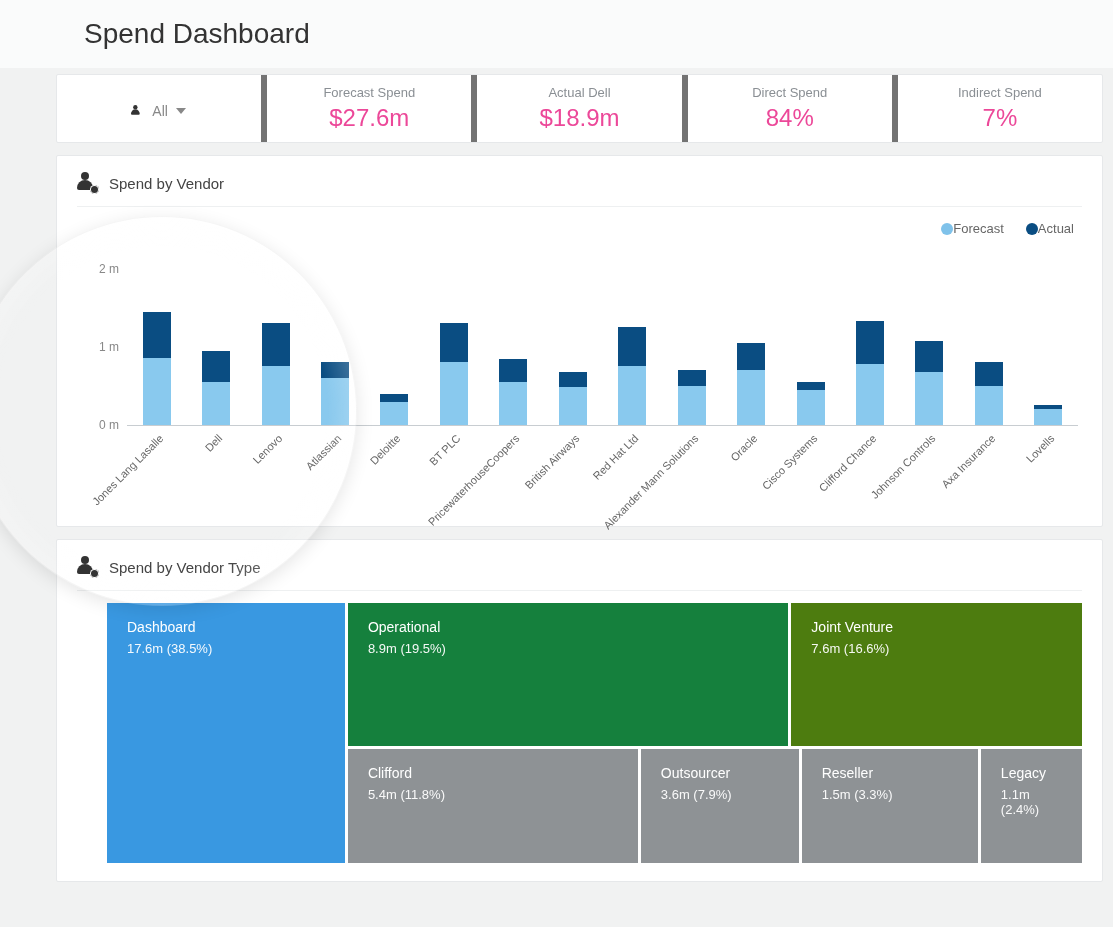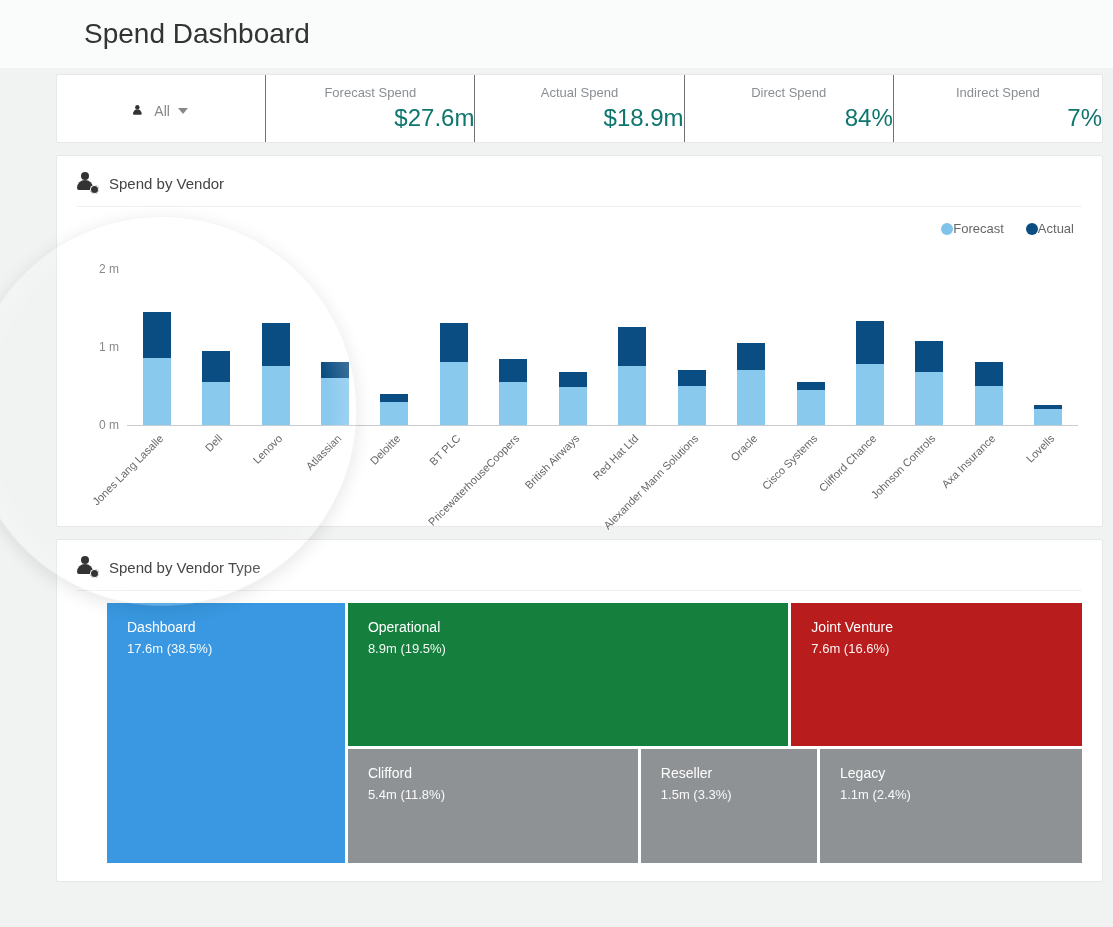--- a/index.html
+++ b/index.html
@@ -23,21 +23,21 @@
     border: 1px solid #e6e8ea;
     border-radius: 2px;
     margin-bottom: 12px;
     padding: 12px 20px;
   }
 
   
   .kpi-row { display: flex; padding: 0; }
   .kpi-cell {
     flex: 1;
-    border-right: 1px solid #737373;
+    border-right: 6px solid #737373;
     padding: 10px 0;
     text-align: center;
     position: relative;
   }
   .kpi-cell:last-child { border-right: none; }
   .kpi-selector {
     display: inline-flex;
     align-items: center;
     gap: 8px;
     color: #888;
@@ -45,21 +45,21 @@
     margin-top: 18px;
     cursor: pointer;
   }
   .selector-caret {
     border-left: 5px solid transparent;
     border-right: 5px solid transparent;
     border-top: 6px solid #888;
   }
   .kpi-label { color: #8a8f94; font-size: 13px; margin-bottom: 4px; }
   .kpi-value { font-size: 24px; font-weight: 500; }
-  .kpi-blue { color: #0f766e; text-align: right; }
+  .kpi-blue { color: #ec4899; }
 
   
   .section-header {
     display: flex; align-items: center; gap: 10px;
     padding: 4px 0 12px 0;
     border-bottom: 1px solid #eef0f1;
     color: #444; font-size: 15px;
   }
   .icon-vendor { width: 22px; height: 22px; position: relative; }
   .icon-vendor .head { position: absolute; top: 0; left: 4px; width: 8px; height: 8px; background:#333; border-radius:50%; }
@@ -126,21 +126,21 @@
         </span>
         <span>All</span>
         <span class="selector-caret"></span>
       </div>
     </div>
     <div class="kpi-cell">
       <div class="kpi-label">Forecast Spend</div>
       <div class="kpi-value kpi-blue">$27.6m</div>
     </div>
     <div class="kpi-cell">
-      <div class="kpi-label">Actual Spend</div>
+      <div class="kpi-label">Actual Dell</div>
       <div class="kpi-value kpi-blue">$18.9m</div>
     </div>
     <div class="kpi-cell">
       <div class="kpi-label">Direct Spend</div>
       <div class="kpi-value kpi-blue">84%</div>
     </div>
     <div class="kpi-cell">
       <div class="kpi-label">Indirect Spend</div>
       <div class="kpi-value kpi-blue">7%</div>
     </div>
@@ -351,30 +351,34 @@
             <div class="tm-val">17.6m (38.5%)</div>
           </div>
         </div>
 
         <div class="tm-col" style="flex:1;">
           <div class="tm-row" style="flex:0 0 55%;">
             <div class="tm-cell" style="flex:0 0 60%; background:#15803d;">
               <div class="tm-name">Operational</div>
               <div class="tm-val">8.9m (19.5%)</div>
             </div>
-            <div class="tm-cell" style="flex:1; background:#b91c1c;">
+            <div class="tm-cell" style="flex:1; background:#4d7c0f;">
               <div class="tm-name">Joint Venture</div>
               <div class="tm-val">7.6m (16.6%)</div>
             </div>
           </div>
           <div class="tm-row" style="flex:1;">
             <div class="tm-cell muted" style="flex:0 0 39.5%;">
               <div class="tm-name">Clifford</div>
               <div class="tm-val">5.4m (11.8%)</div>
             </div>
+            <div class="tm-cell muted" style="flex:0 0 21.5%;">
+              <div class="tm-name">Outsourcer</div>
+              <div class="tm-val">3.6m (7.9%)</div>
+            </div>
             <div class="tm-cell muted" style="flex:0 0 24%;">
               <div class="tm-name">Reseller</div>
               <div class="tm-val">1.5m (3.3%)</div>
             </div>
             <div class="tm-cell muted" style="flex:1;">
               <div class="tm-name">Legacy</div>
               <div class="tm-val">1.1m (2.4%)</div>
             </div>
           </div>
         </div>

